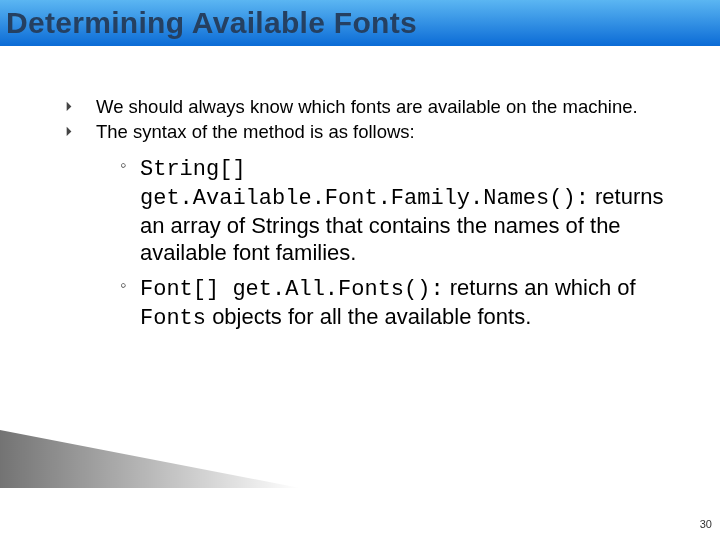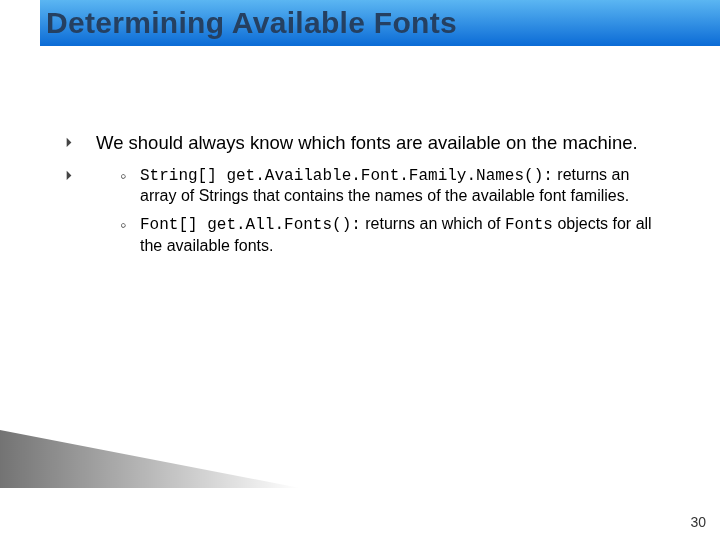--- a/index.html
+++ b/index.html
@@ -1,17 +1,17 @@
 <!DOCTYPE html>
 <html><head>
 <meta charset="utf-8">
 <style>
   * { margin: 0; padding: 0; box-sizing: border-box; }
   html, body { width: 720px; height: 540px; overflow: hidden; font-family: Arial, Helvetica, sans-serif; background: #fff; }
-  .slide { position: relative; width: 720px; height: 540px; background: #fff; padding-left: 40px; }
+  .slide { position: relative; width: 720px; height: 540px; background: #fff; }
   .title-bar {
     width: 100%;
     height: 46px;
     background: linear-gradient(to bottom, #5bb6f2 0%, #0b6bd6 100%);
     display: flex;
     align-items: center;
     padding-left: 6px;
   }
   .title-text {
     font-size: 30px;
@@ -21,21 +21,21 @@
   }
   .content {
     position: absolute;
     top: 96px;
     left: 66px;
     width: 600px;
     font-size: 18.5px;
     color: #000;
     line-height: 1.23;
   }
-  .bullets { list-style: none; margin-top: 36px; }
+  .bullets { list-style: none; }
   .bullets > li {
     position: relative;
     padding-left: 30px;
     margin-bottom: 2px;
   }
   .bullets > li::before {
     content: "\1F782";
     position: absolute;
     left: 0;
     top: 2px;
@@ -44,38 +44,38 @@
   }
   .sub-bullets {
     list-style: none;
     margin-top: 10px;
     margin-left: 24px;
   }
   .sub-bullets > li {
     position: relative;
     padding-left: 20px;
     margin-bottom: 8px;
-    font-size: 16px;
+    font-size: 22px;
   }
   .sub-bullets > li::before {
     content: "\25E6";
     position: absolute;
     left: 0;
     top: 0;
     font-size: 18px;
     color: #444;
   }
   .mono {
     font-family: "Courier New", Courier, monospace;
   }
   .slide-number {
     position: absolute;
-    right: 14px;
+    right: 8px;
     bottom: 10px;
-    font-size: 14px;
+    font-size: 11px;
     color: #333;
   }
   .shadow-wedge {
     position: absolute;
     left: 0;
     bottom: 52px;
     width: 300px;
     height: 58px;
     background: linear-gradient(to right, rgba(0,0,0,0.55) 0%, rgba(0,0,0,0.0) 100%);
     clip-path: polygon(0% 100%, 100% 100%, 0% 0%);
@@ -93,20 +93,21 @@
 
   <div class="content">
     <ul class="bullets">
 
       <li>
         <span>We should always know which fonts are available on the machine.</span>
       </li>
 
 
       <li>
+        <span>The syntax of the method is as follows:</span>
 
         <ul class="sub-bullets">
           <li>
             <span class="mono">String[] get.Available.Font.Family.Names():</span><span> returns an array of Strings that contains the names of the available font families.</span>
           </li>
           <li>
             <span class="mono">Font[] get.All.Fonts():</span><span> returns an which of </span><span class="mono">Fonts</span><span> objects for all the available fonts.</span>
           </li>
         </ul>
       </li>

